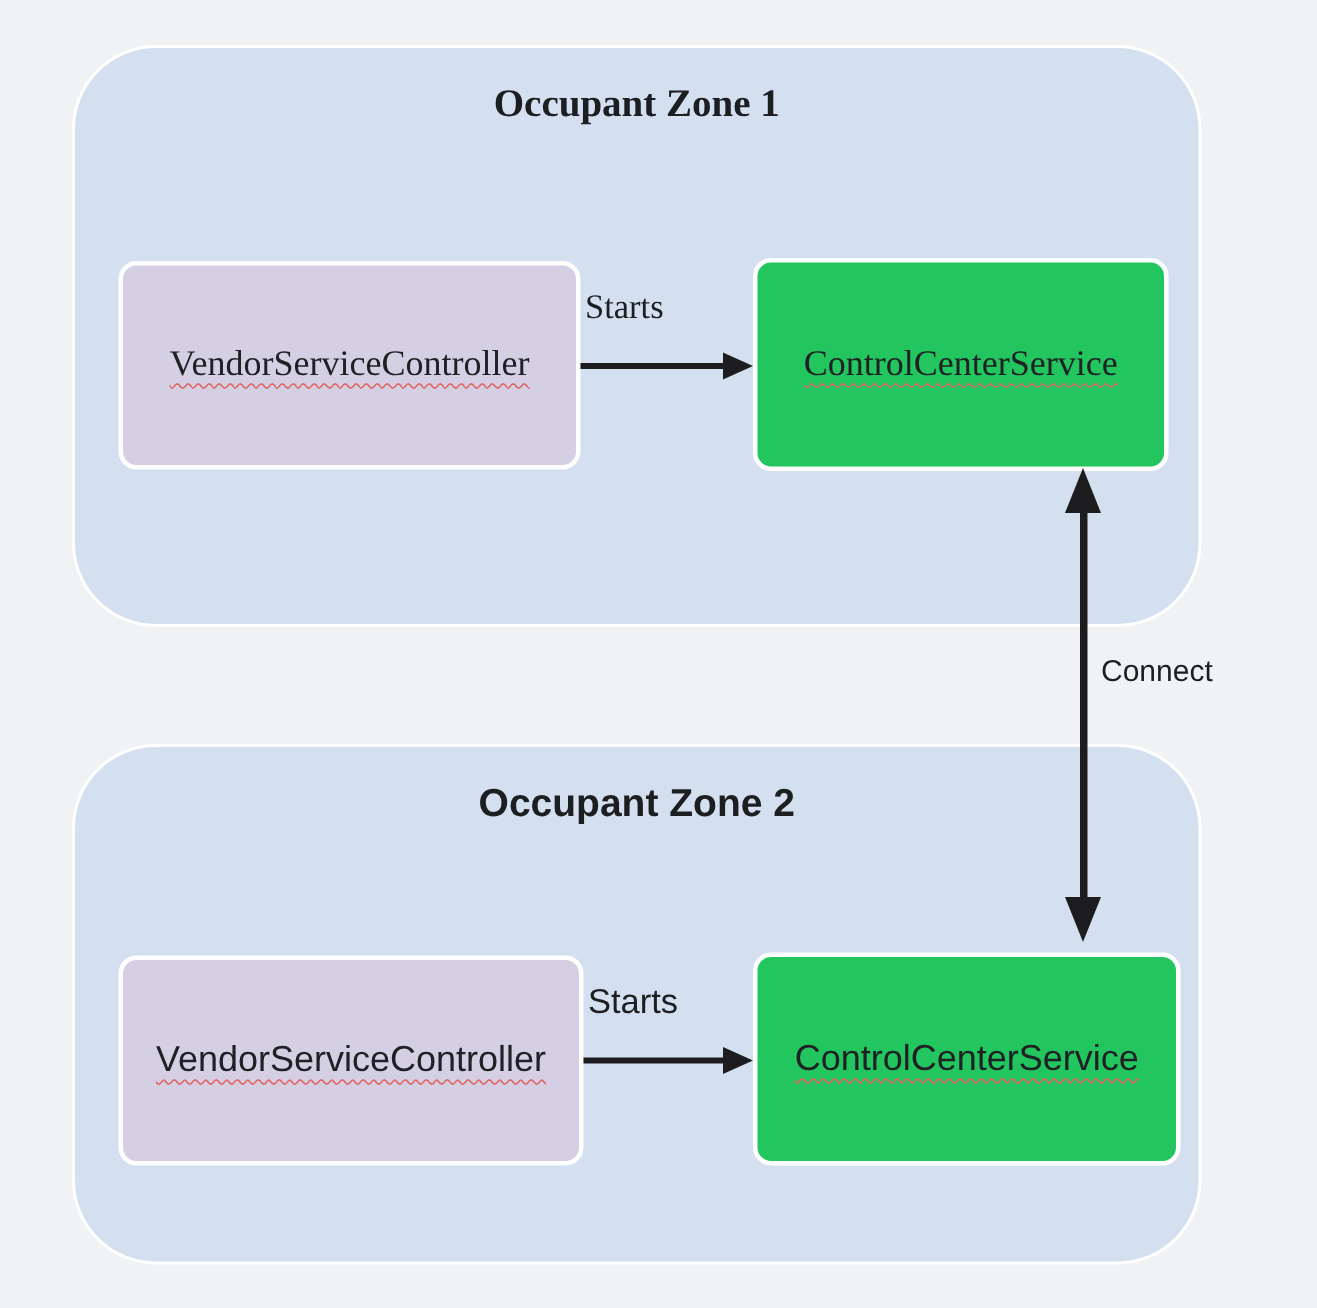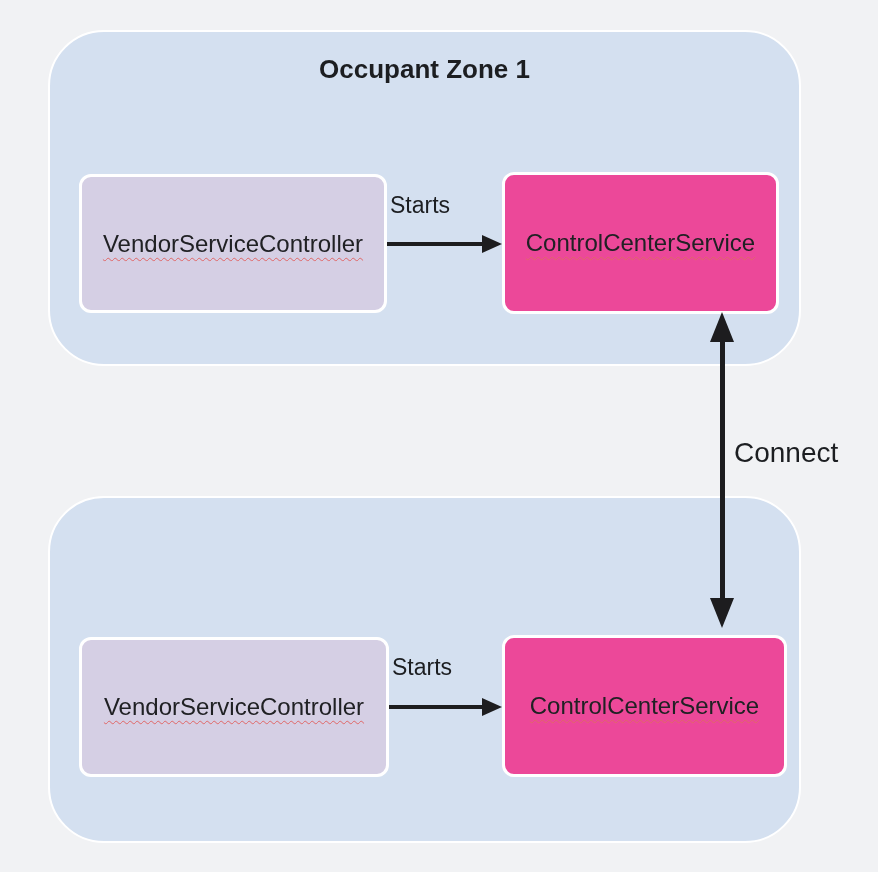--- a/index.html
+++ b/index.html
@@ -18,21 +18,21 @@
   
   .zone {
     position: absolute;
     left: 48px;
     width: 753px;
     background: #d4e0f0;
     border: 2px solid #ffffff;
     border-radius: 56px;
     box-sizing: border-box;
   }
-  .zone1 { top: 30px;  height: 336px; }
+  .zone1 { top: 30px;  height: 388px; font-family: Liberation Serif, serif; }
   .zone2 { top: 496px; height: 347px; }
   .zone-title {
     position: absolute;
     left: 0; right: 0;
     top: 22px;
     margin: 0;
     text-align: center;
     font-size: 26px;
     font-weight: 700;
     color: #1c1e21;
@@ -43,21 +43,21 @@
     box-sizing: border-box;
     border: 3px solid #ffffff;
     border-radius: 12px;
     display: flex;
     align-items: center;
     justify-content: center;
     font-size: 24px;
     color: #202124;
   }
   .vendor  { background: #d5cfe4; }
-  .control { background: #ec4899; }
+  .control { background: #22c55e; }
   .v1 { left: 29px;  top: 142px; width: 308px; height: 139px; }
   .c1 { left: 452px; top: 140px; width: 277px; height: 142px; }
   .v2 { left: 29px;  top: 139px; width: 310px; height: 140px; }
   .c2 { left: 452px; top: 137px; width: 285px; height: 142px; }
   .squiggle {
     text-decoration-line: underline;
     text-decoration-style: wavy;
     text-decoration-color: #e06666;
     text-decoration-thickness: 1px;
     text-underline-offset: 5px;
@@ -104,21 +104,21 @@
     width: 0; height: 0;
     border-left: 12px solid transparent;
     border-right: 12px solid transparent;
   }
   .uphead   { top: 312px; border-bottom: 30px solid #1d1d1f; }
   .downhead { top: 598px; border-top:    30px solid #1d1d1f; }
   .connect-label {
     position: absolute;
     left: 734px;
     top: 437px;
-    font-size: 28px;
+    font-size: 20px;
     color: #1c1e21;
     white-space: nowrap;
   }
 </style>
 </head>
 <body>
 
 <div id="canvas">
 
   <section class="zone zone1">
@@ -131,20 +131,21 @@
     <div class="starts-label s1">Starts</div>
     <div class="hline h1"></div>
     <div class="rhead rh1"></div>
 
     <div class="node control c1">
       <span class="squiggle">ControlCenterService</span>
     </div>
   </section>
 
   <section class="zone zone2">
+    <h2 class="zone-title">Occupant Zone 2</h2>
 
     <div class="node vendor v2">
       <span class="squiggle">VendorServiceController</span>
     </div>
 
     <div class="starts-label s2">Starts</div>
     <div class="hline h2"></div>
     <div class="rhead rh2"></div>
 
     <div class="node control c2">

